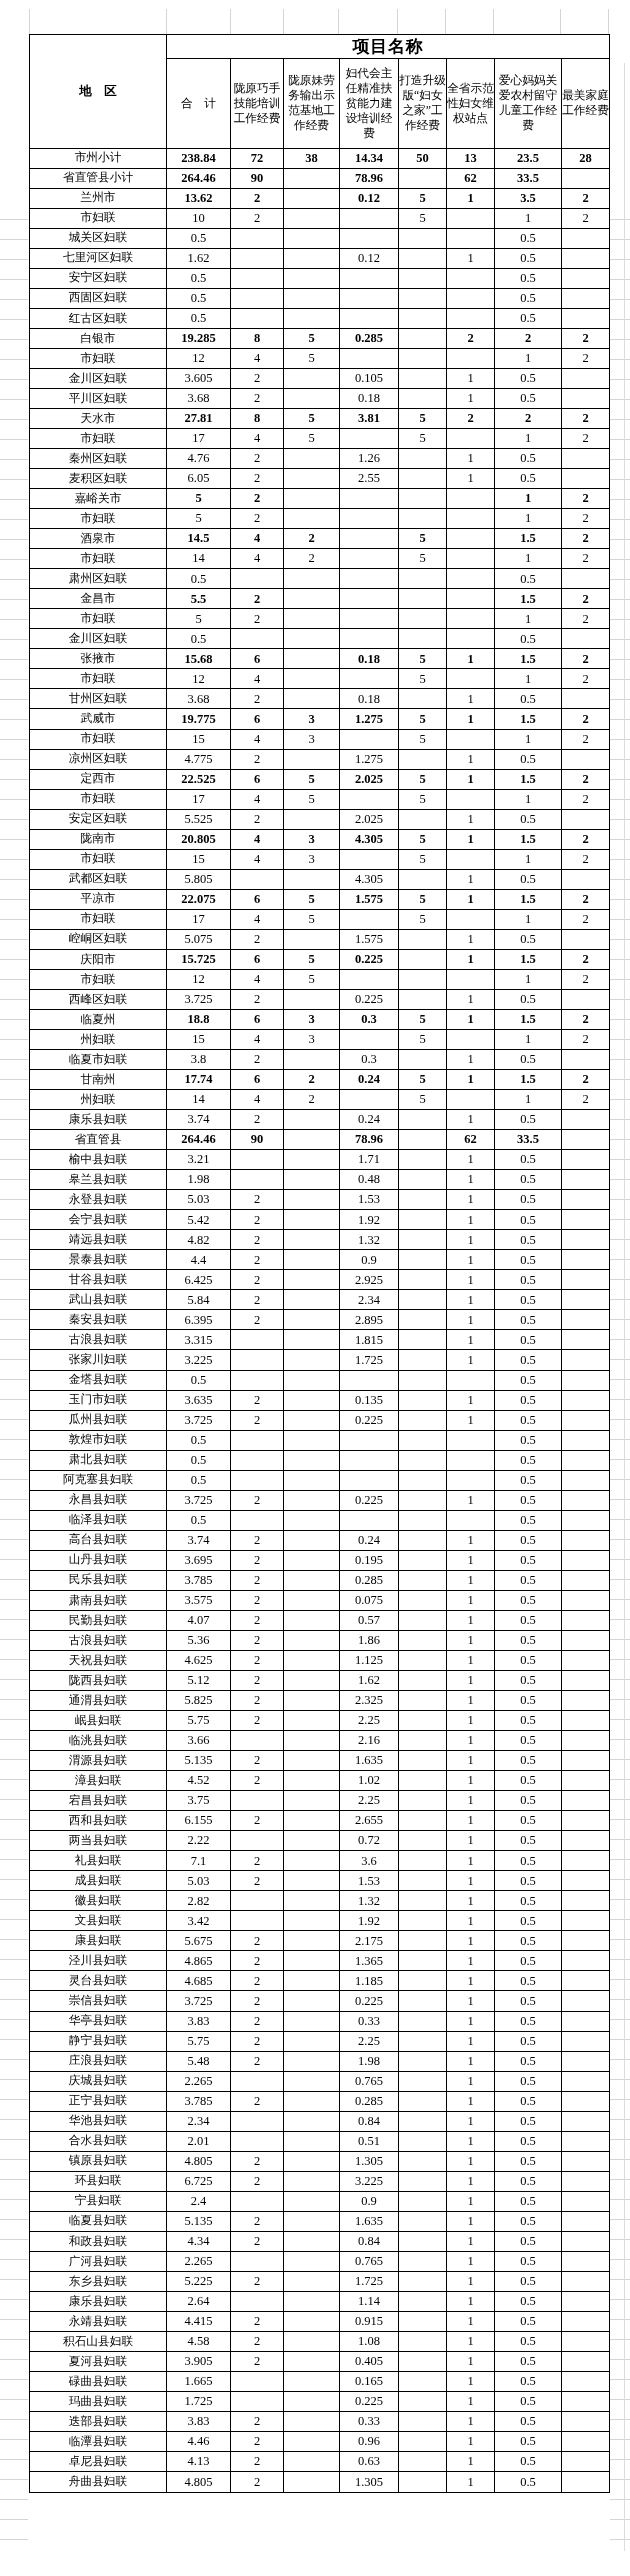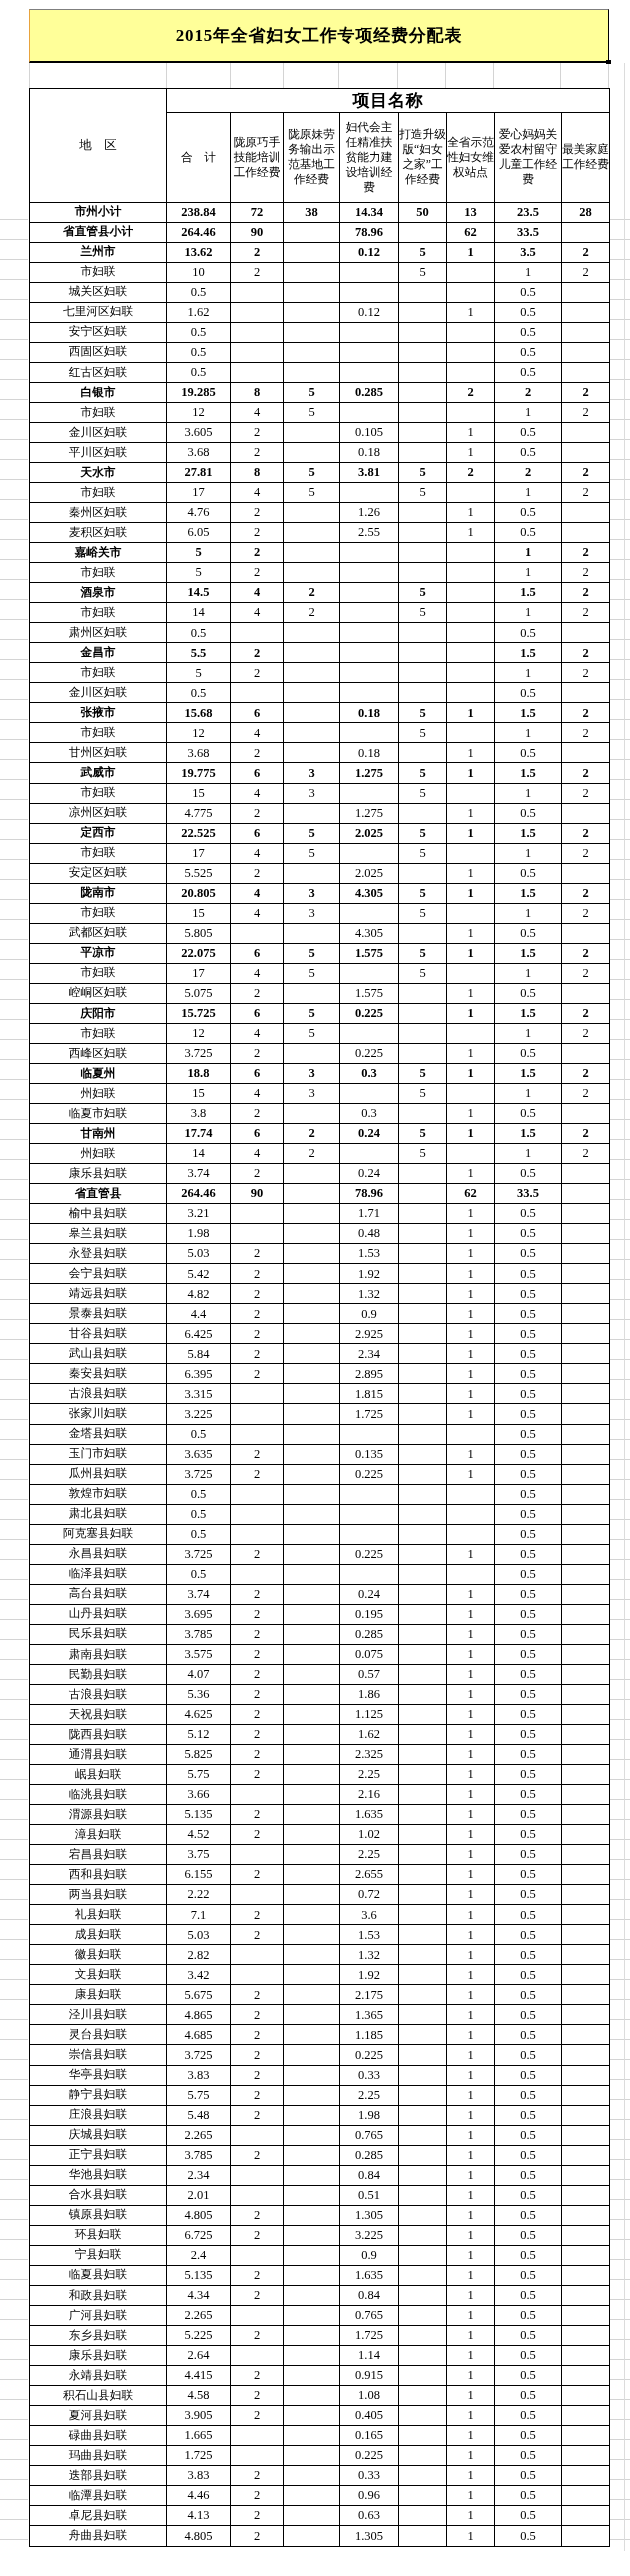--- a/index.html
+++ b/index.html
@@ -27,26 +27,26 @@
   
   #funds-table{
     border-collapse:collapse;table-layout:fixed;width:580px;height:2459px;background:#fff;
   }
   #funds-table th,#funds-table td{
     border:0.8px solid #000;box-sizing:border-box;overflow:hidden;
     vertical-align:middle;text-align:center;padding:0;
   }
   #funds-table thead tr.rowA{height:22px;}
   #funds-table thead tr.rowB{height:90px;}
-  th.region-h{font-size:12.5px;font-weight:normal;}
+  th.region-h{font-size:12.5px;font-weight:bold;}
   th.project-group-h{font-size:17px;font-weight:bold;letter-spacing:0.8px;}
   th.col-h{font-size:11.7px;font-weight:normal;line-height:15px;padding:0 2.3px;}
   td.region{font-size:11.7px;line-height:1;}
   td.val{font-size:12.5px;line-height:1;}
-  tr.group td.region{text-align:left;padding-left:4.7px;font-weight:bold;}
+  tr.group td.region{text-align:left;padding-left:4.7px;font-weight:normal;}
   tr.group td.val{font-weight:bold;}
   tr.sub td.region{text-align:right;padding-right:2.3px;font-weight:normal;}
   tr.sub td.val{font-weight:normal;}
   
   .grid-strip{
     position:absolute;top:200px;height:2348px;
     background:repeating-linear-gradient(to bottom,
       transparent 0px,transparent 19px,#d4d4d4 19px,#d4d4d4 20px);
   }
   #left-strip{left:0;width:28px;}
@@ -55,23 +55,20 @@
 </style>
 </head>
 <body>
 
 <div class="grid-strip" id="left-strip"></div>
 <div class="grid-strip" id="right-strip"></div>
 <div id="right-vline"></div>
 
 <div id="sheet">
 
-  <div id="title-cell">
-    <span>2015年全省妇女工作专项经费分配表</span>
-  </div>
 
   <div id="spacer-row">
     <div style="width:137px"></div>
     <div style="width:64px"></div>
     <div style="width:53px"></div>
     <div style="width:56px"></div>
     <div style="width:59px"></div>
     <div style="width:48px"></div>
     <div style="width:48px"></div>
     <div style="width:67px"></div>

